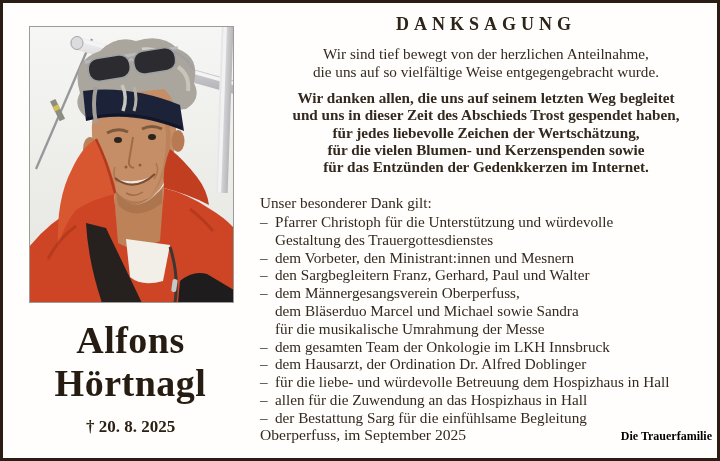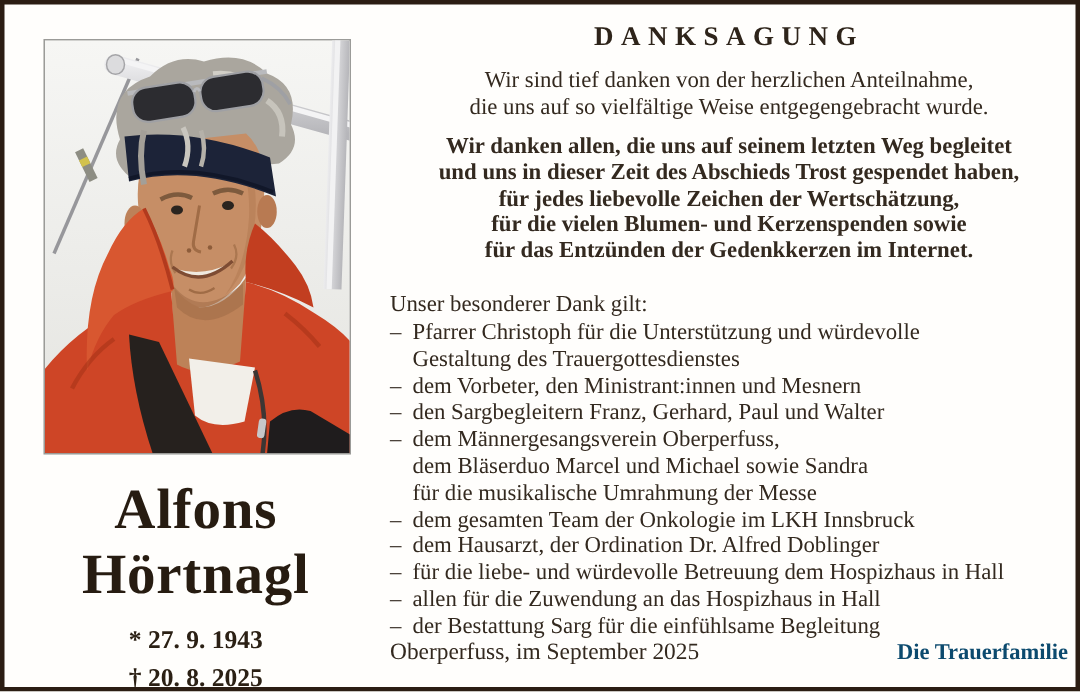--- a/index.html
+++ b/index.html
@@ -40,21 +40,21 @@
   .dank-heading { position:absolute; top:191px; left:0; font-size:15.2px; line-height:17px; }
   .special-list { position:absolute; top:210px; left:0; width:100%; font-size:15.2px; line-height:17.8px; }
   .special-item { display:flex; }
   .item-dash { width:15px; flex:none; }
   .item-lines { flex:1; }
   .footer {
     position:absolute; top:423px; left:0; width:100%;
     display:flex; justify-content:space-between; align-items:baseline;
     font-size:15.6px;
   }
-  .signature { font-weight:bold; font-size:15px; color:#0c4a6e; }
+  .signature { font-weight:bold; font-size:12px; color:#000000; }
 </style>
 </head>
 <body>
 
 <div class="page">
 
   <div class="photo-frame">
     <svg viewBox="0 0 203 275" xmlns="http://www.w3.org/2000/svg">
       <defs>
         <linearGradient id="sky" x1="0" y1="0" x2="0" y2="1">
@@ -158,31 +158,30 @@
         <path d="M 18,232 Q 29,211 46,199" stroke="#a93318" stroke-width="3" fill="none" opacity="0.6"></path>
         <path d="M 160,182 Q 173,192 183,204" stroke="#a93318" stroke-width="3" fill="none" opacity="0.6"></path>
       </g>
     </svg>
   </div>
 
   <div class="name-block">
     <div class="deceased-name">Alfons</div>
     <div class="deceased-name">Hörtnagl</div>
     <div class="dates">
-      <div>* 27. 9. 1943</div>
       <div>† 20. 8. 2025</div>
     </div>
   </div>
 
   <div class="right-col">
 
     <div class="title">DANKSAGUNG</div>
 
     <div class="para para-intro">
-      <div>Wir sind tief danken von der herzlichen Anteilnahme,</div>
+      <div>Wir sind tief bewegt von der herzlichen Anteilnahme,</div>
       <div>die uns auf so vielfältige Weise entgegengebracht wurde.</div>
     </div>
 
     <div class="para para-thanks">
       <div>Wir danken allen, die uns auf seinem letzten Weg begleitet</div>
       <div>und uns in dieser Zeit des Abschieds Trost gespendet haben,</div>
       <div>für jedes liebevolle Zeichen der Wertschätzung,</div>
       <div>für die vielen Blumen- und Kerzenspenden sowie</div>
       <div>für das Entzünden der Gedenkkerzen im Internet.</div>
     </div>

